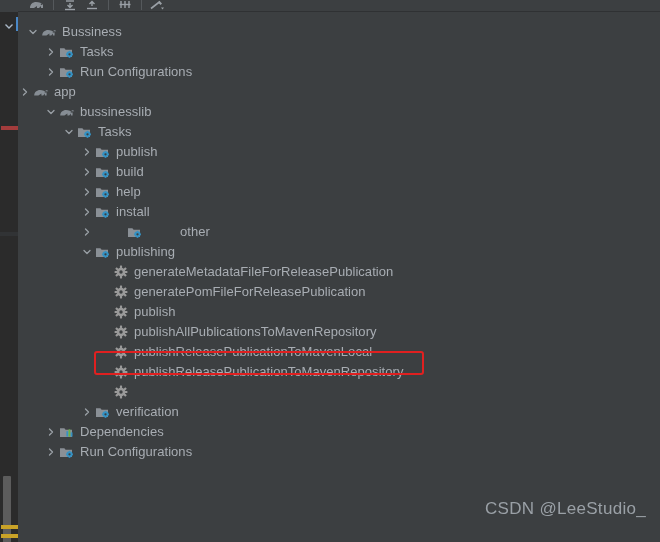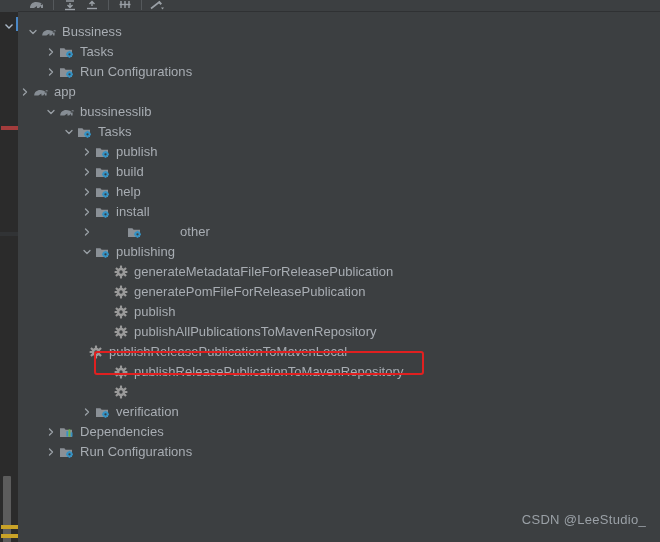--- a/index.html
+++ b/index.html
@@ -150,23 +150,23 @@
     width: 330px; height: 24px;
     border: 2px solid #e02020;
     border-radius: 3px;
     box-sizing: border-box;
     pointer-events: none;
   }
 
   
   .watermark {
     position: absolute;
-    right: 14px; bottom: 15px;
+    right: 14px; bottom: 23px;
     color: #9aa0a6;
-    font-size: 13px;
+    font-size: 17px;
     letter-spacing: 0.3px;
   }
 </style>
 </head>
 <body>
 
 <div id="app">
 
   <div class="editor-strip">
     <div class="editor-strip-top"></div>
@@ -533,21 +533,21 @@
               <rect x="1.9" y="2.5" width="2.2" height="3" rx="0.4" transform="rotate(-45 3 4)"></rect>
               <rect x="9.9" y="8.5" width="2.2" height="3" rx="0.4" transform="rotate(-45 11 10)"></rect>
               <rect x="9.9" y="2.5" width="2.2" height="3" rx="0.4" transform="rotate(45 11 4)"></rect>
               <rect x="1.9" y="8.5" width="2.2" height="3" rx="0.4" transform="rotate(45 3 10)"></rect>
             </g>
             <circle cx="7" cy="7" r="1.7" fill="#3c3f41"></circle>
           </svg>
         </span>
         <span class="label">publishAllPublicationsToMavenRepository</span>
       </div>
-      <div class="row" style="padding-left: 55px;">
+      <div class="row" style="padding-left: 80px;">
         <span class="twisty"></span>
         <span class="node-icon">
           <svg width="14" height="14" viewBox="0 0 14 14">
             <g fill="#9a9a9a">
               <circle cx="7" cy="7" r="4.3"></circle>
               <rect x="5.9" y="0.6" width="2.2" height="3" rx="0.4"></rect>
               <rect x="5.9" y="10.4" width="2.2" height="3" rx="0.4"></rect>
               <rect x="0.6" y="5.9" width="3" height="2.2" rx="0.4"></rect>
               <rect x="10.4" y="5.9" width="3" height="2.2" rx="0.4"></rect>
               <rect x="1.9" y="2.5" width="2.2" height="3" rx="0.4" transform="rotate(-45 3 4)"></rect>

